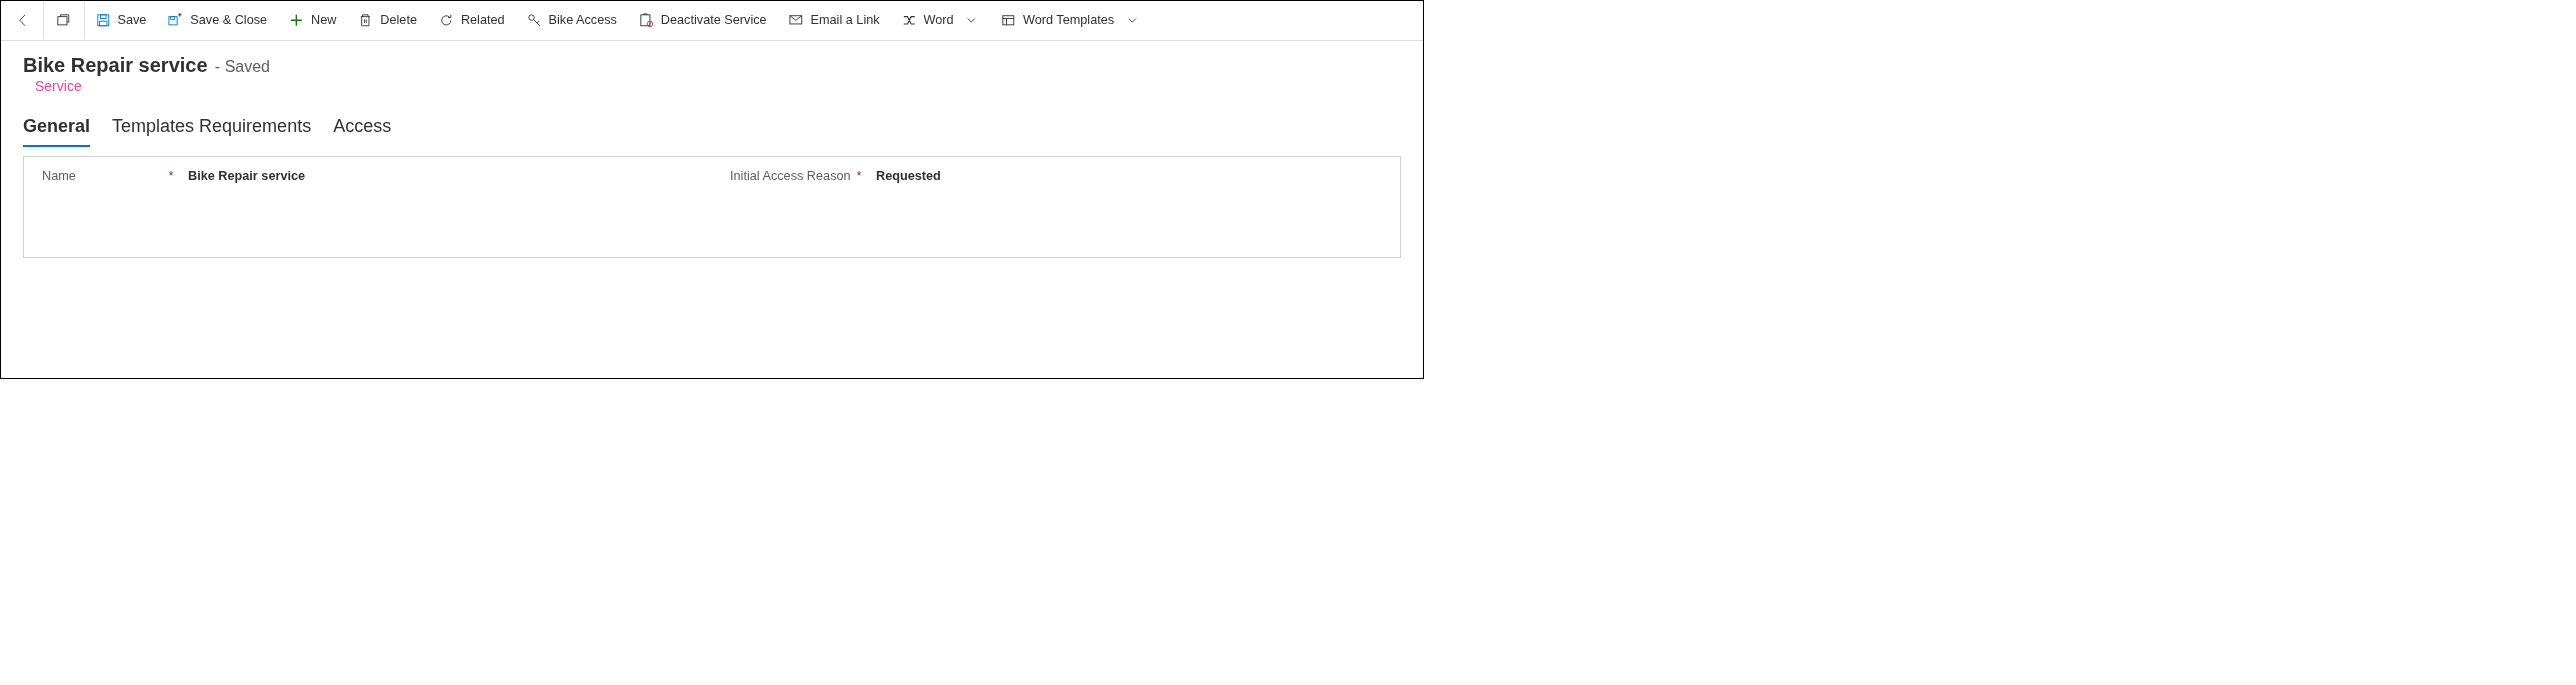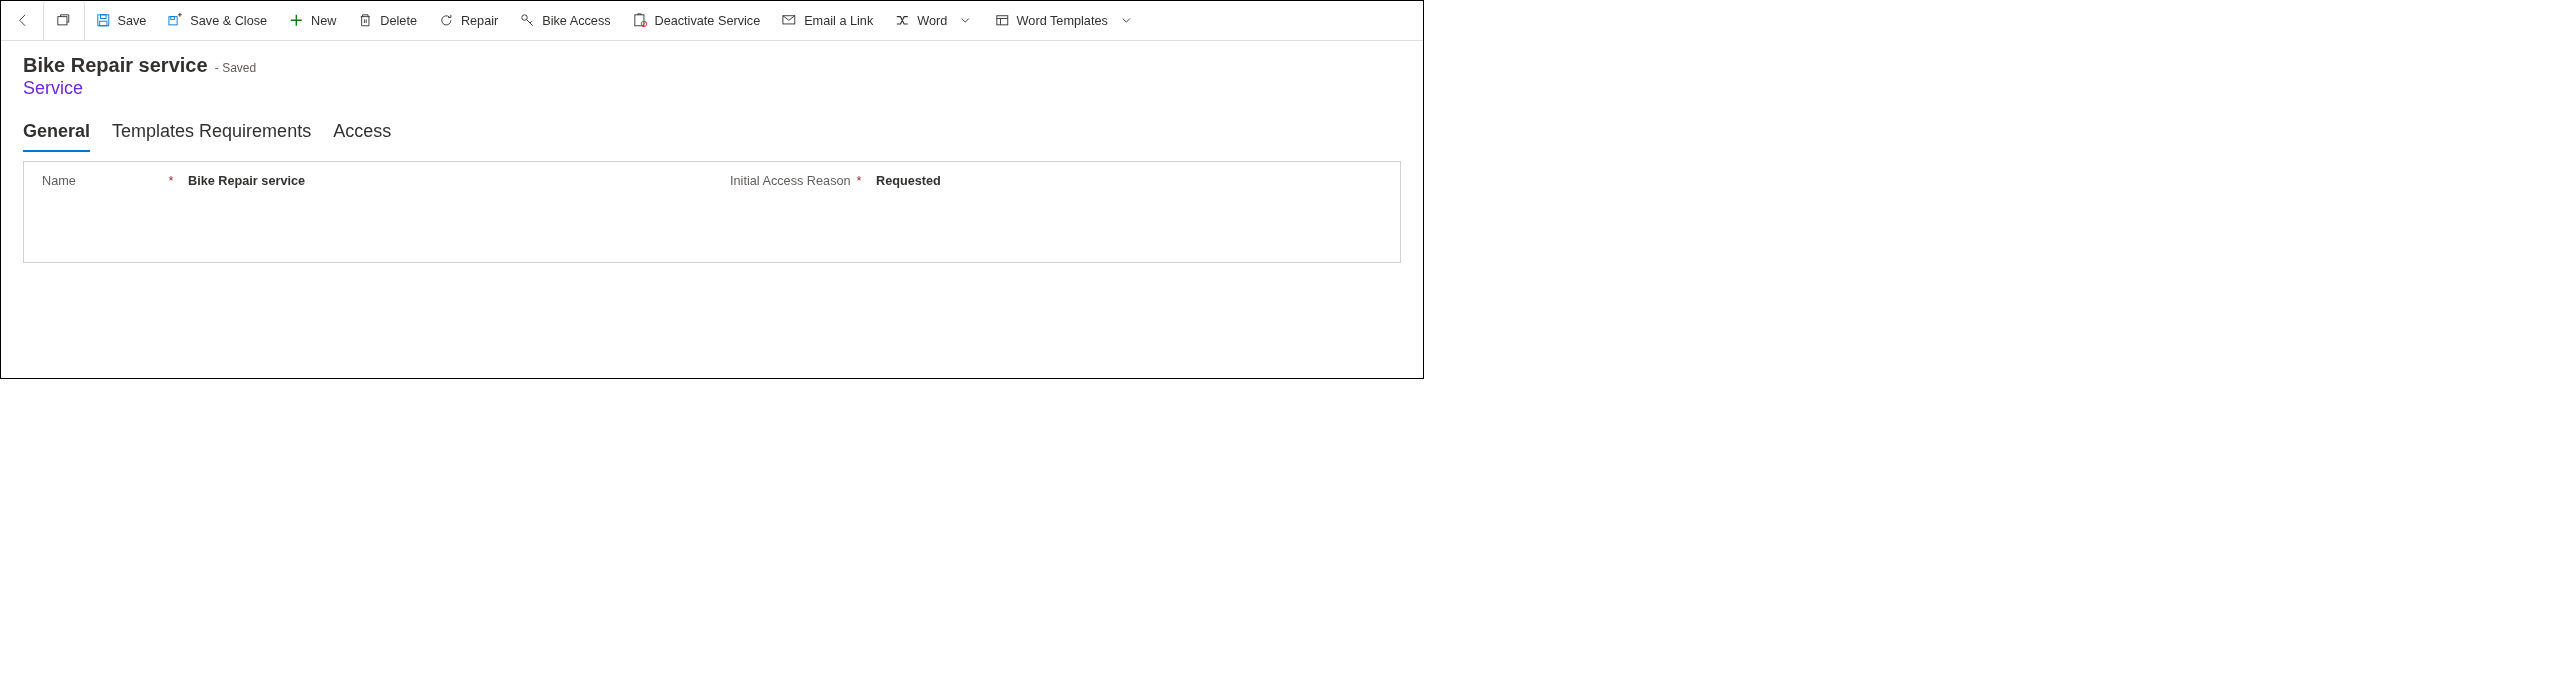--- a/index.html
+++ b/index.html
@@ -7,21 +7,20 @@
       font-family: "Segoe UI", -apple-system, sans-serif;
       background: #fff;
       color: #323130;
       border: 1.8px solid #000;
       width: 1424px;
       height: 379px;
       overflow: hidden;
     }
     .command-bar {
       display: flex;
-      align-items: center;
       height: 40px;
       border-bottom: 0.9px solid #e1dfdd;
       padding: 0 1.8px;
     }
     .cmd-btn {
       display: flex;
       align-items: center;
       gap: 7.3px;
       padding: 0 11px;
       height: 38px;
@@ -44,22 +43,22 @@
       border: none;
       cursor: pointer;
     }
     .cmd-sep { width: 0.9px; height: 38px; background: #e1dfdd; }
     .chevron { margin-left: 3.6px; }
     .header {
       padding: 12.7px 22px 5.5px 22px;
     }
     .title-row { display: flex; align-items: baseline; gap: 7.3px; }
     .title { font-size: 20px; font-weight: 600; color: #323130; }
-    .saved { font-size: 12px; color: #605e5c; }
-    .entity { font-size: 18px; color: #6d28d9; margin-top: 1.8px; }
+    .saved { font-size: 16px; color: #605e5c; }
+    .entity { font-size: 14px; color: #ec4899; margin-top: 1.8px; margin-left: 12px; }
     .tabs {
       display: flex;
       gap: 22px;
       padding: 16.4px 22px 0 22px;
     }
     .tab {
       font-size: 18px;
       color: #323130;
       padding-bottom: 7.3px;
       cursor: pointer;
@@ -161,21 +160,21 @@
     </span>
     <span>Delete</span>
   </button>
 
   <button class="cmd-btn">
     <span class="cmd-icon">
       <svg viewBox="0 0 16 16" fill="none" stroke="#323130" stroke-width="1">
           <path d="M13 8 A5 5 0 1 1 11.5 4.5 M13 2 V5 H10"></path>
         </svg>
     </span>
-    <span>Repair</span>
+    <span>Related</span>
   </button>
 
   <button class="cmd-btn">
     <span class="cmd-icon">
       <svg viewBox="0 0 16 16" fill="none" stroke="#323130" stroke-width="1">
           <circle cx="5" cy="5" r="3"></circle>
           <path d="M7 7 L14 14 M11 11 L13 9"></path>
         </svg>
     </span>
     <span>Bike Access</span>

